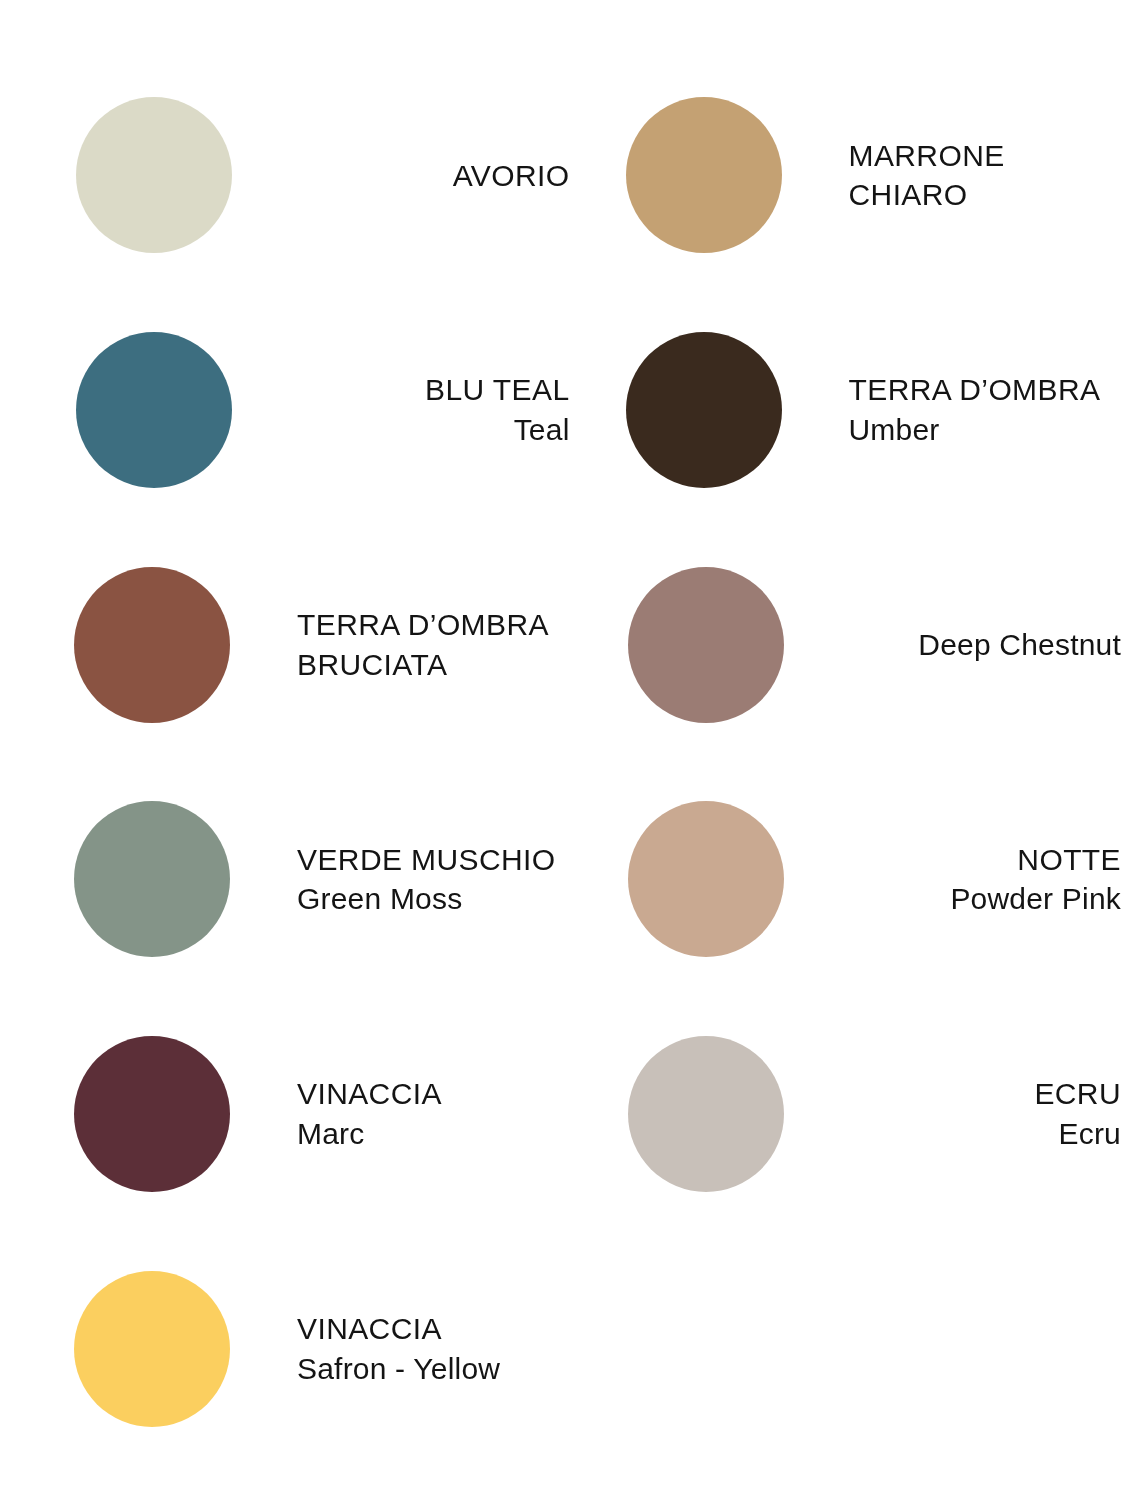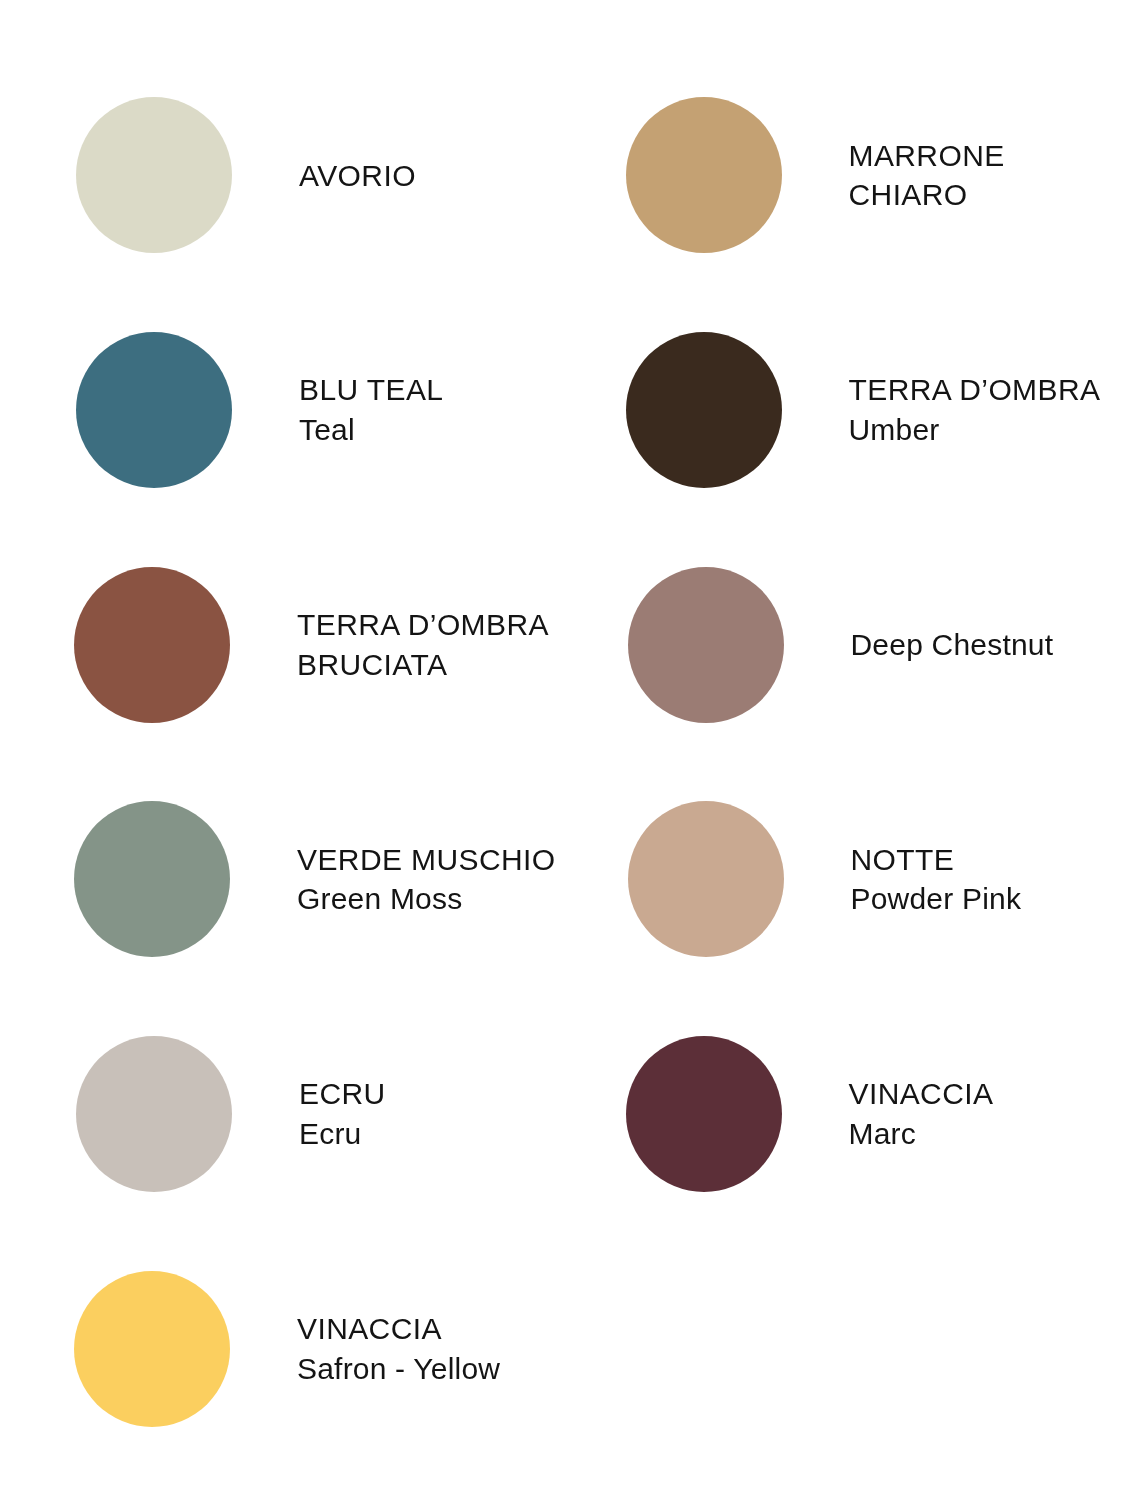--- a/index.html
+++ b/index.html
@@ -34,20 +34,21 @@
   }
 
   .swatch-row {
     display: flex;
     flex-direction: row;
     align-items: center;
   }
 
   .swatch-row.col-left {
     padding-left: 58px;
+    text-align: right;
   }
   .swatch-row.col-right {
     padding-left: 56px;
   }
 
   .swatch-dot {
     flex: 0 0 auto;
     width: 156px;
     height: 156px;
     border-radius: 50%;
@@ -140,33 +141,33 @@
     </div>
 
     <div class="swatch-row col-left">
       <div class="swatch-dot" style="background: rgb(201, 169, 145);"></div>
       <div class="swatch-labels">
         <div class="swatch-name">NOTTE</div>
         <div class="swatch-translation">Powder Pink</div>
       </div>
     </div>
 
+    <div class="swatch-row col-right">
+      <div class="swatch-dot" style="background: rgb(92, 47, 56);"></div>
+      <div class="swatch-labels">
+        <div class="swatch-name">VINACCIA</div>
+        <div class="swatch-translation">Marc</div>
+      </div>
+    </div>
+
     <div class="swatch-row col-left">
       <div class="swatch-dot" style="background: rgb(200, 192, 185);"></div>
       <div class="swatch-labels">
         <div class="swatch-name">ECRU</div>
         <div class="swatch-translation">Ecru</div>
-      </div>
-    </div>
-
-    <div class="swatch-row col-right">
-      <div class="swatch-dot" style="background: rgb(92, 47, 56);"></div>
-      <div class="swatch-labels">
-        <div class="swatch-name">VINACCIA</div>
-        <div class="swatch-translation">Marc</div>
       </div>
     </div>
 
     <div class="swatch-row col-right">
       <div class="swatch-dot" style="background: rgb(251, 207, 95);"></div>
       <div class="swatch-labels">
         <div class="swatch-name">VINACCIA</div>
         <div class="swatch-translation">Safron - Yellow</div>
       </div>
     </div>

